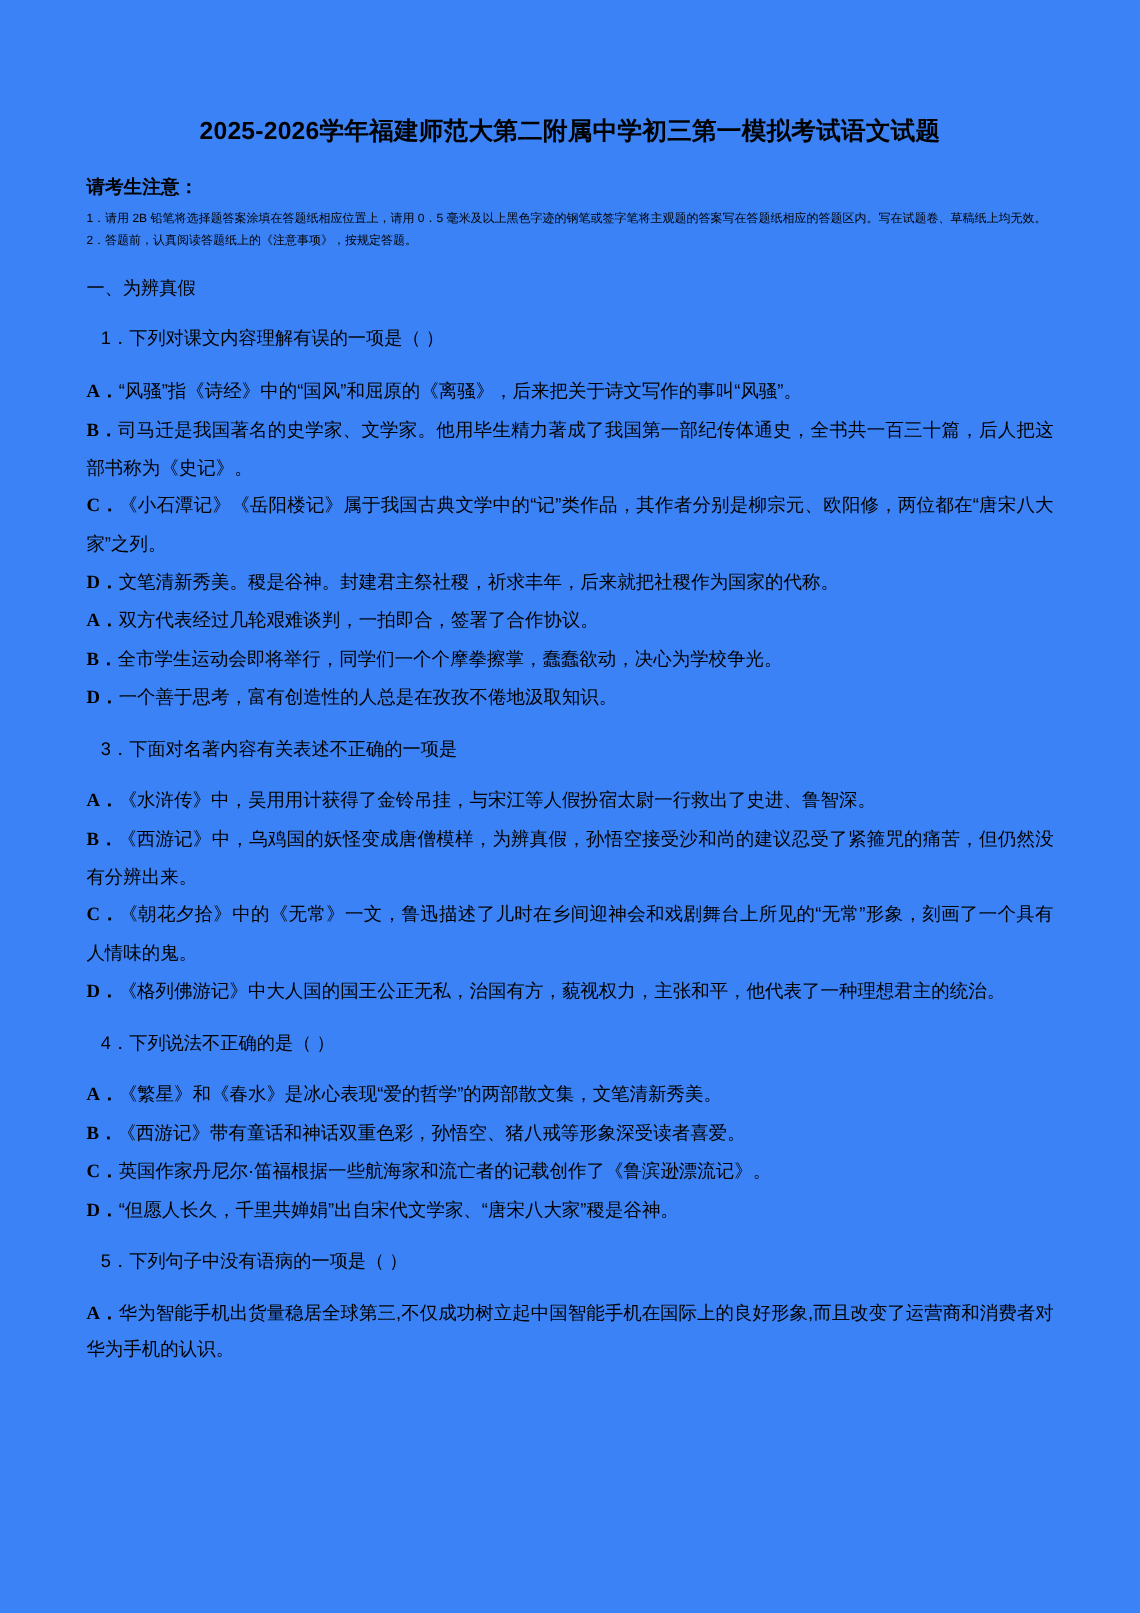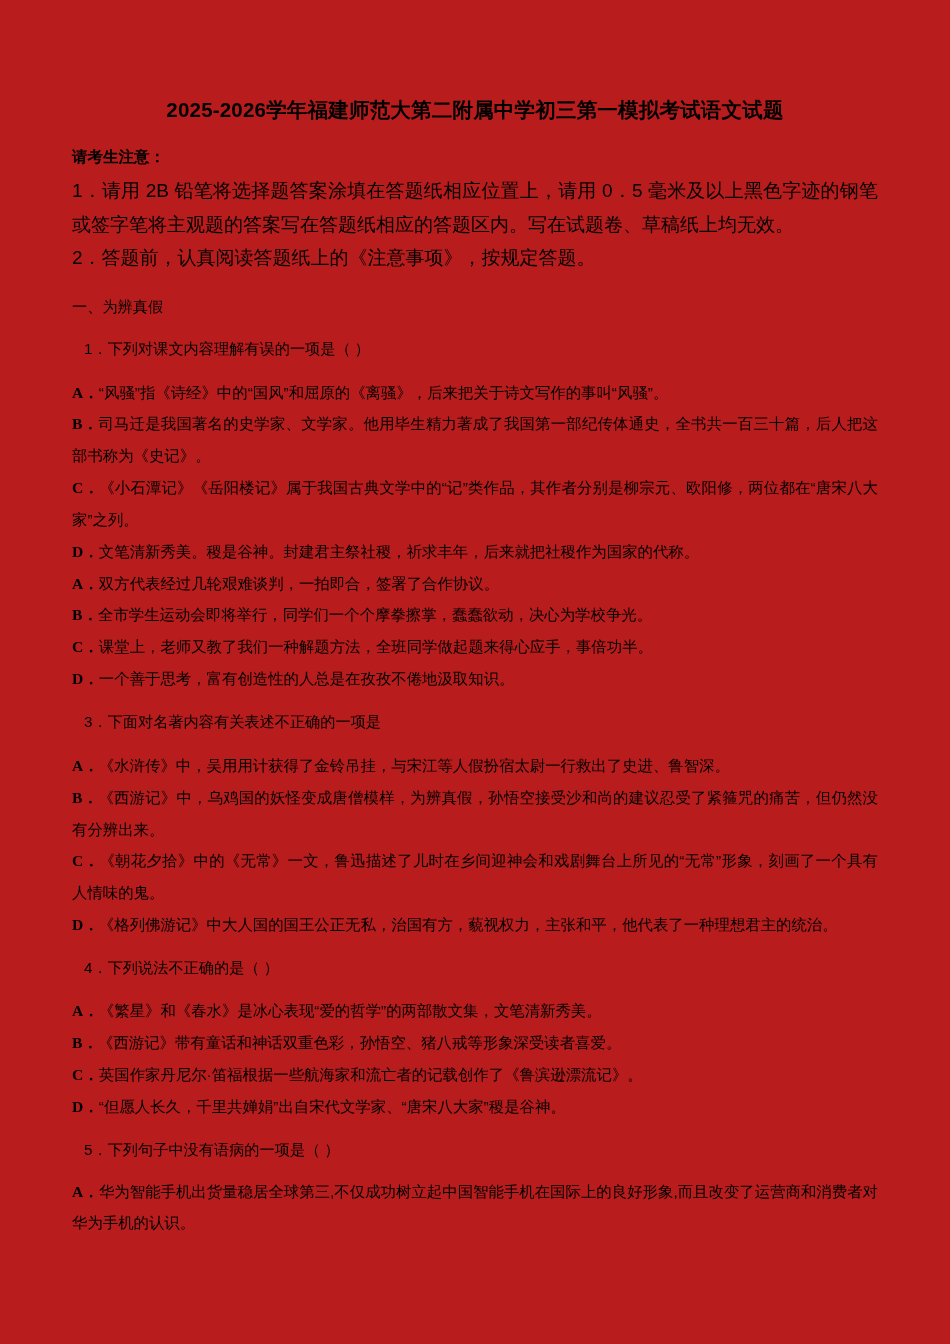--- a/index.html
+++ b/index.html
@@ -11,41 +11,41 @@
     width: 950px;
     min-height: 1344px;
     font-family: "Liberation Serif", "DejaVu Serif", serif;
     color: #000000;
   }
   .page {
     width: 950px;
     min-height: 1344px;
     box-sizing: border-box;
     padding: 96px 72px 40px 72px;
-    background: #b91c1c;
+    background: #3b82f6;
   }
   .doc-title {
     font-family: "Liberation Sans", "DejaVu Sans", sans-serif;
     font-weight: bold;
     font-size: 20.5px;
     text-align: center;
     letter-spacing: 0.2px;
     margin: 0 0 18px 0;
     line-height: 1.4;
   }
   .notice-head {
     font-family: "Liberation Sans", "DejaVu Sans", sans-serif;
     font-weight: bold;
     font-size: 15.5px;
     margin: 0 0 4px 0;
     line-height: 1.75;
   }
   .notice-line {
     font-family: "Liberation Sans", "DejaVu Sans", sans-serif;
-    font-size: 19px;
+    font-size: 10px;
     line-height: 1.78;
     margin: 0;
     text-align: justify;
   }
   .gap-md { height: 18px; }
   .section-title {
     font-family: "Liberation Sans", "DejaVu Sans", sans-serif;
     font-size: 15.2px;
     line-height: 1.9;
     margin: 0;
@@ -89,21 +89,20 @@
   <p class="section-title">一、为辨真假</p>
 
   <p class="q-stem">1．下列对课文内容理解有误的一项是（      ）</p>
   <p class="opt"><span class="lab">A．</span><span>“风骚”指《诗经》中的“国风”和屈原的《离骚》，后来把关于诗文写作的事叫“风骚”。</span></p>
   <p class="opt"><span class="lab">B．</span><span>司马迁是我国著名的史学家、文学家。他用毕生精力著成了我国第一部纪传体通史，全书共一百三十篇，后人把这部书称为《史记》。</span></p>
   <p class="opt"><span class="lab">C．</span><span>《小石潭记》《岳阳楼记》属于我国古典文学中的“记”类作品，其作者分别是柳宗元、欧阳修，两位都在“唐宋八大家”之列。</span></p>
   <p class="opt"><span class="lab">D．</span><span>文笔清新秀美。稷是谷神。封建君主祭社稷，祈求丰年，后来就把社稷作为国家的代称。</span></p>
 
   <p class="opt"><span class="lab">A．</span><span>双方代表经过几轮艰难谈判，一拍即合，签署了合作协议。</span></p>
   <p class="opt"><span class="lab">B．</span><span>全市学生运动会即将举行，同学们一个个摩拳擦掌，蠢蠢欲动，决心为学校争光。</span></p>
-  <p class="opt"><span class="lab">C．</span><span>课堂上，老师又教了我们一种解题方法，全班同学做起题来得心应手，事倍功半。</span></p>
   <p class="opt"><span class="lab">D．</span><span>一个善于思考，富有创造性的人总是在孜孜不倦地汲取知识。</span></p>
 
   <p class="q-stem">3．下面对名著内容有关表述不正确的一项是</p>
   <p class="opt"><span class="lab">A．</span><span>《水浒传》中，吴用用计获得了金铃吊挂，与宋江等人假扮宿太尉一行救出了史进、鲁智深。</span></p>
   <p class="opt"><span class="lab">B．</span><span>《西游记》中，乌鸡国的妖怪变成唐僧模样，为辨真假，孙悟空接受沙和尚的建议忍受了紧箍咒的痛苦，但仍然没有分辨出来。</span></p>
   <p class="opt"><span class="lab">C．</span><span>《朝花夕拾》中的《无常》一文，鲁迅描述了儿时在乡间迎神会和戏剧舞台上所见的“无常”形象，刻画了一个具有人情味的鬼。</span></p>
   <p class="opt"><span class="lab">D．</span><span>《格列佛游记》中大人国的国王公正无私，治国有方，藐视权力，主张和平，他代表了一种理想君主的统治。</span></p>
 
   <p class="q-stem">4．下列说法不正确的是（      ）</p>
   <p class="opt"><span class="lab">A．</span><span>《繁星》和《春水》是冰心表现“爱的哲学”的两部散文集，文笔清新秀美。</span></p>

